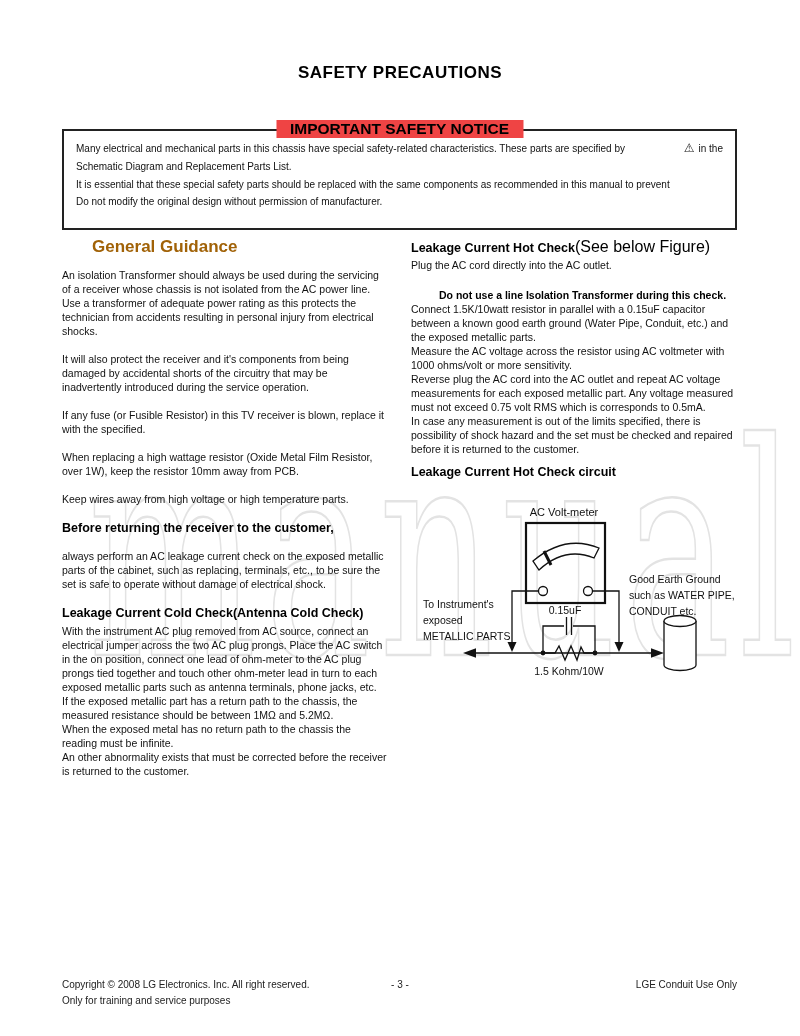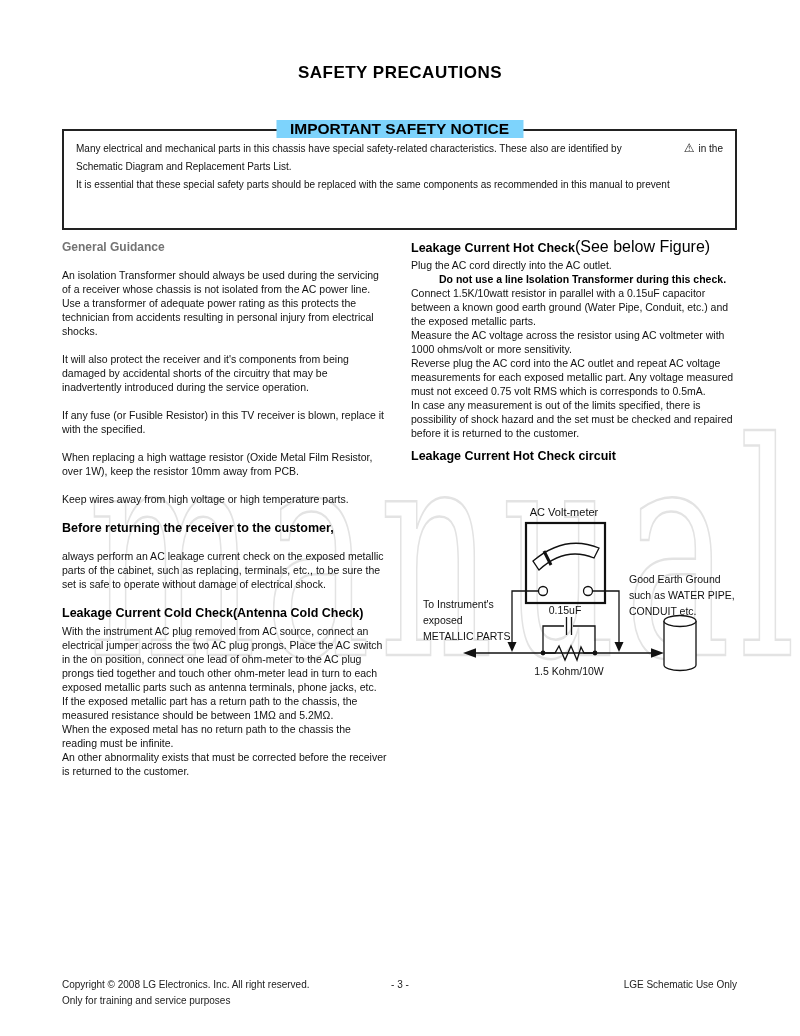--- a/index.html
+++ b/index.html
@@ -26,38 +26,38 @@
     letter-spacing:0.5px;
   }
 
   
   .notice-box {
     position:absolute; left:62px; top:129px; width:675px; height:101px;
     border:2px solid #222;
   }
   .notice-legend {
     position:absolute; top:-11px; left:50%; transform:translateX(-50%);
-    background:#7dd3fc; padding:0 14px; font-size:15.5px; font-weight:bold;
+    background:#ef4444; padding:0 14px; font-size:15.5px; font-weight:bold;
     color:#000; white-space:nowrap;
   }
   .notice-body { padding:9px 12px 0 12px; font-size:10px; line-height:17.8px; }
   .notice-line { white-space:nowrap; }
   .notice-line-flex { display:flex; justify-content:space-between; align-items:baseline; }
   .warn-wrap { white-space:nowrap; }
   .warn-icon { font-size:12px; margin-right:4px; }
 
   
   .col-left  { position:absolute; left:62px;  top:239px; width:325px; font-size:10.5px; line-height:14px; }
   .col-right { position:absolute; left:411px; top:239px; width:332px; font-size:10.5px; line-height:14px; }
 
-  .h-lg { font-size:12px;   font-weight:bold; color:#737373; line-height:16px; }
+  .h-lg { font-size:17px;   font-weight:bold; color:#a16207; line-height:16px;margin-left:30px; }
   .h-md { font-size:12.5px; font-weight:bold; color:#000; line-height:16px; }
   .mb13 { margin-bottom:13px; }
   .mb14 { margin-bottom:14px; }
-  .mb16 { margin-bottom:0; }
+  .mb16 { margin-bottom:16px; }
   .mt8  { margin-top:8px; }
   .mb2  { margin-bottom:2px; }
   .mb3  { margin-bottom:3px; }
   .tight p { margin:0; }
   .bold-line { font-weight:bold; color:#000;padding-left:28px; }
   .h-note { font-weight:normal; font-size:16px; }
 
   
   .circuit { position:absolute; left:405px; top:498px; width:340px; height:195px; }
   .circuit .st  { stroke:#111; stroke-width:1.3; fill:none; }
@@ -81,27 +81,28 @@
   <div class="watermark"><span class="wm-outline">manual</span></div>
 
   <div class="content">
 
     <div class="title">SAFETY PRECAUTIONS</div>
 
     <div class="notice-box">
       <div class="notice-legend">IMPORTANT SAFETY NOTICE</div>
       <div class="notice-body">
         <div class="notice-line notice-line-flex">
-          <span>Many electrical and mechanical parts in this chassis have special safety-related characteristics. These also are identified by</span>
+          <span>Many electrical and mechanical parts in this chassis have special safety-related characteristics. These parts are specified by</span>
           <span class="warn-wrap">
             <span class="warn-icon">⚠</span><span>in the</span>
           </span>
         </div>
         <div class="notice-line">Schematic Diagram and Replacement Parts List.</div>
         <div class="notice-line">It is essential that these special safety parts should be replaced with the same components as recommended in this manual to prevent</div>
+        <div class="notice-line">Do not modify the original design without permission of manufacturer.</div>
       </div>
     </div>
 
     <div class="col-left">
       <div class="h-lg mb13">General Guidance</div>
       <p class="mb14">An isolation Transformer should always be used during the servicing of a receiver whose chassis is not isolated from the AC power line. Use a transformer of adequate power rating as this protects the technician from accidents resulting in personal injury from electrical shocks.</p>
       <p class="mb14">It will also protect the receiver and it's components from being damaged by accidental shorts of the circuitry that may be inadvertently introduced during the service operation.</p>
       <p class="mb14">If any fuse (or Fusible Resistor) in this TV receiver is blown, replace it with the specified.</p>
       <p class="mb14">When replacing a high wattage resistor (Oxide Metal Film Resistor, over 1W), keep the resistor 10mm away from PCB.</p>
       <p class="mb14">Keep wires away from high voltage or high temperature parts.</p>
@@ -168,17 +169,17 @@
       <text x="224" y="101">such as WATER PIPE,</text>
       <text x="224" y="117">CONDUIT etc.</text>
     </svg>
 
     <div class="footer">
       <div class="footer-left">
         <div>Copyright © 2008 LG Electronics. Inc. All right reserved.</div>
         <div>Only for training and service purposes</div>
       </div>
       <div class="footer-center">- 3 -</div>
-      <div class="footer-right">LGE Schematic Use Only</div>
+      <div class="footer-right">LGE Conduit Use Only</div>
     </div>
 
   </div>
 </div>
 
 </body></html>

